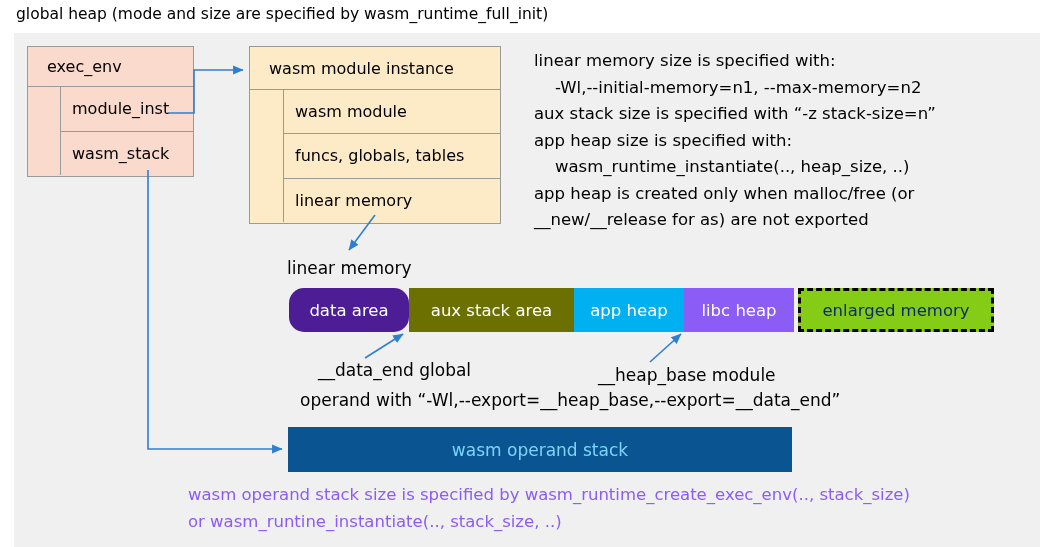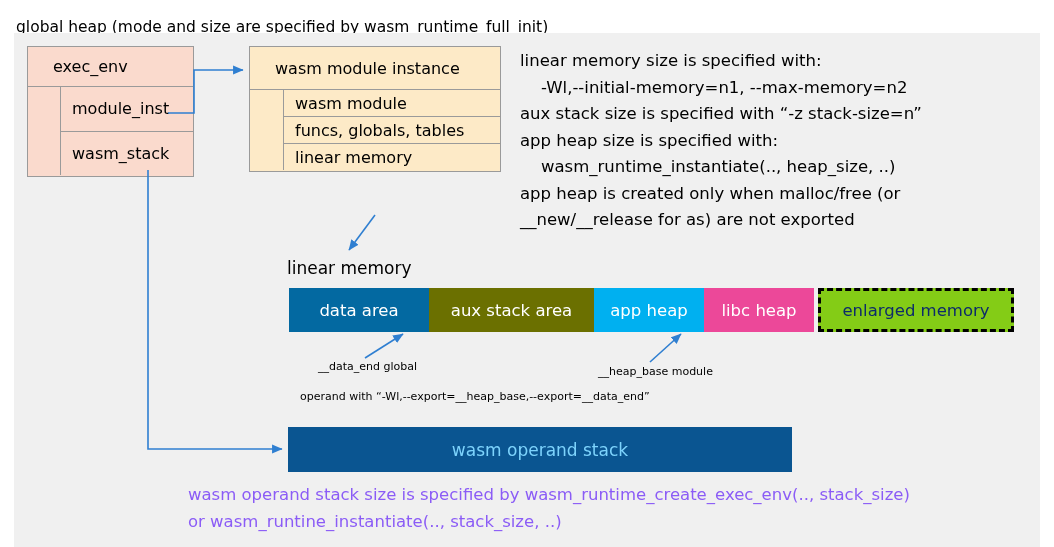--- a/index.html
+++ b/index.html
@@ -13,21 +13,21 @@
     position: relative;
     font-family: "DejaVu Sans", "Liberation Sans", sans-serif;
     color: #000000;
     overflow: hidden;
   }
 
   
   #diagram-title {
     position: absolute;
     left: 16px;
-    top: 17px;
+    top: 4px;
     font-size: 15.5px;
     line-height: 20px;
     white-space: nowrap;
     color: #000;
   }
 
   
   #canvas-panel {
     position: absolute;
     left: 14px;
@@ -41,21 +41,21 @@
   .struct-box {
     position: absolute;
     box-sizing: border-box;
     border: 1px solid #9a9a9a;
   }
   .struct-header {
     box-sizing: border-box;
     border-bottom: 1px solid #9a9a9a;
     display: flex;
     align-items: center;
-    padding-left: 25px;
+    padding-left: 19px;
     font-size: 16px;
     white-space: nowrap;
     text-align: right;
   }
   .struct-body {
     display: flex;
     box-sizing: border-box;
     height: calc(100% - 41px);
     padding-left: 8px;
   }
@@ -90,21 +90,21 @@
 
   
   #module-instance-box,
   #module-instance-box .struct-header,
   #module-instance-box .struct-gutter,
   #module-instance-box .struct-row { background: #fdeac7; }
 
   
   #memory-notes {
     position: absolute;
-    left: 520px;
+    left: 534px;
     top: 48px;
     width: 500px;
     font-size: 16.5px;
     line-height: 26.5px;
     white-space: pre;
     color: #000;
   }
 
   
   #linear-memory-label {
@@ -133,21 +133,21 @@
   .mem-seg.enlarged {
     border: 3px dashed #000000;
     background: #f0f0f0;
     color: #0d2b6b;
     margin-left: 4px;
   }
 
   
   .annotation {
     position: absolute;
-    font-size: 11px;
+    font-size: 17px;
     white-space: nowrap;
     color: #000;
   }
   #data-end-label   { left: 318px; top: 360px; }
   #heap-base-label  { left: 598px; top: 365px; }
   #export-note      { left: 300px; top: 390px; }
 
   
   #operand-stack-box {
     position: absolute;
@@ -194,21 +194,21 @@
   <div class="struct-header" style="height:40px;">exec_env</div>
   <div class="struct-body">
     <div class="struct-gutter" style="width:25px;"></div>
     <div class="struct-rows">
       <div class="struct-row">module_inst</div>
       <div class="struct-row">wasm_stack</div>
     </div>
   </div>
 </div>
 
-<div class="struct-box" id="module-instance-box" style="left:249px; top:46px; width:252px; height:126px;">
+<div class="struct-box" id="module-instance-box" style="left:249px; top:46px; width:252px; height:178px;">
   <div class="struct-header" style="height:43px;">wasm module instance</div>
   <div class="struct-body" style="height:calc(100% - 44px);">
     <div class="struct-gutter" style="width:26px;"></div>
     <div class="struct-rows">
       <div class="struct-row">wasm module</div>
       <div class="struct-row">funcs, globals, tables</div>
       <div class="struct-row">linear memory</div>
     </div>
   </div>
 </div>
@@ -217,24 +217,24 @@
     -Wl,--initial-memory=n1, --max-memory=n2
 aux stack size is specified with “-z stack-size=n”
 app heap size is specified with:
     wasm_runtime_instantiate(.., heap_size, ..)
 app heap is created only when malloc/free (or
 __new/__release for as) are not exported</div>
 
 <div id="linear-memory-label">linear memory</div>
 
 <div id="linear-memory-bar">
-  <div class="mem-seg" id="mem-seg-0" style="width: 140px; background: #0369a1; color: rgb(255, 255, 255);">data area</div>
+  <div class="mem-seg" id="mem-seg-0" style="width: 120px; background: #4c1d95; color: rgb(255, 255, 255); border-radius: 15px;">data area</div>
   <div class="mem-seg" id="mem-seg-1" style="width: 165px; background: rgb(107, 112, 0); color: #ffffff;">aux stack area</div>
   <div class="mem-seg" id="mem-seg-2" style="width: 110px; background: rgb(0, 176, 240); color: rgb(255, 255, 255);">app heap</div>
-  <div class="mem-seg" id="mem-seg-3" style="width: 110px; background: #ec4899; color: rgb(255, 255, 255);">libc heap</div>
+  <div class="mem-seg" id="mem-seg-3" style="width: 110px; background: #8b5cf6; color: rgb(255, 255, 255);">libc heap</div>
   <div class="mem-seg enlarged" id="mem-seg-4" style="width: 196px; background: #84cc16; color: rgb(13, 43, 107);">enlarged memory</div>
 </div>
 
 <div class="annotation" id="data-end-label">__data_end global</div>
 <div class="annotation" id="heap-base-label">__heap_base module</div>
 <div class="annotation" id="export-note">operand with “-Wl,--export=__heap_base,--export=__data_end”</div>
 
 <div id="operand-stack-box" style="background: rgb(10, 85, 145);">wasm operand stack</div>
 <div id="operand-stack-notes">wasm operand stack size is specified by wasm_runtime_create_exec_env(.., stack_size)
 or wasm_runtine_instantiate(.., stack_size, ..)</div>

